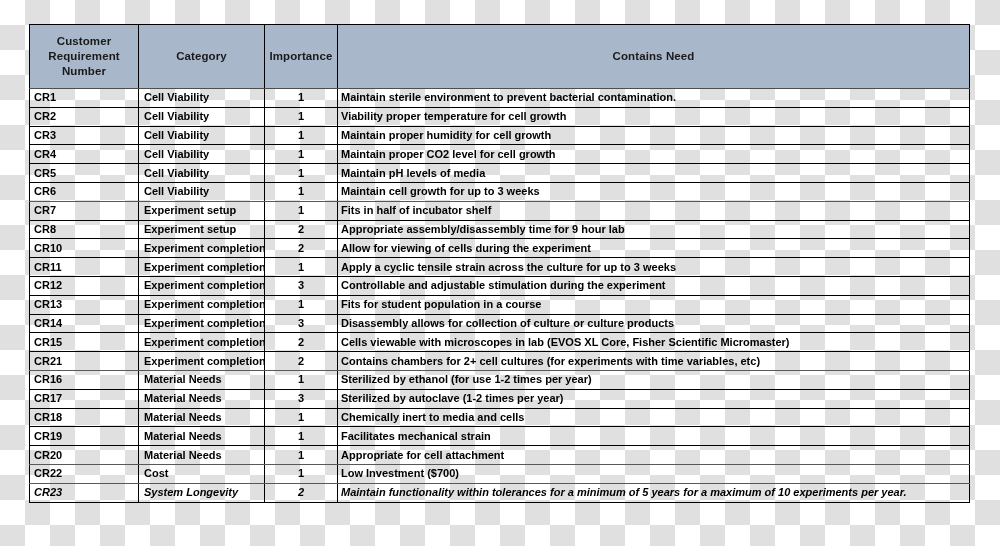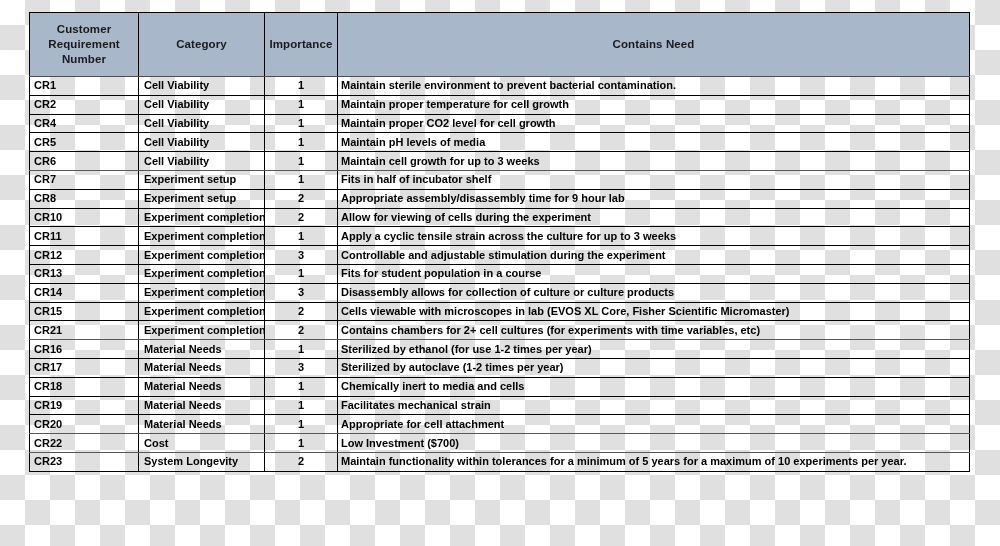--- a/index.html
+++ b/index.html
@@ -18,21 +18,21 @@
       linear-gradient(45deg, #e0e0e0 25%, transparent 25%, transparent 75%, #e0e0e0 75%, #e0e0e0),
       linear-gradient(45deg, #e0e0e0 25%, transparent 25%, transparent 75%, #e0e0e0 75%, #e0e0e0);
     background-size: 50px 50px;
     background-position: 0 0, 25px 25px;
     position: relative;
   }
 
   #table-wrap {
     position: absolute;
     left: 29px;
-    top: 12px;
+    top: 24px;
     width: 940px;
     height: 491px;
   }
 
   table.cr-table {
     border-collapse: collapse;
     table-layout: fixed;
     width: 940px;
     border: 1.5px solid #000000;
     background: transparent;
@@ -82,20 +82,21 @@
   tbody td.cell-cat  { text-align: left; padding-left: 5px; }
   tbody td.cell-imp  { text-align: center; padding: 0; }
   tbody td.cell-need { text-align: left; padding-left: 3px; }
 
   
   tbody tr.grp-end > td {
     border-bottom: 1.7px solid #58585a;
   }
   tbody tr:last-child > td {
     border-bottom: 1.6px solid #000000;
+    font-style: italic;
   }
 </style>
 </head>
 <body>
 
 <div id="table-wrap">
   <table class="cr-table">
     <colgroup>
       <col class="c-num">
       <col class="c-cat">
@@ -114,21 +115,27 @@
         <tr>
           <td class="cell-num">CR1</td>
           <td class="cell-cat">Cell Viability</td>
           <td class="cell-imp">1</td>
           <td class="cell-need">Maintain sterile environment to prevent bacterial contamination.</td>
         </tr>
         <tr>
           <td class="cell-num">CR2</td>
           <td class="cell-cat">Cell Viability</td>
           <td class="cell-imp">1</td>
-          <td class="cell-need">Maintain proper temperature for cell growth</td>
+          <td class="cell-need">Viability proper temperature for cell growth</td>
+        </tr>
+        <tr>
+          <td class="cell-num">CR3</td>
+          <td class="cell-cat">Cell Viability</td>
+          <td class="cell-imp">1</td>
+          <td class="cell-need">Maintain proper humidity for cell growth</td>
         </tr>
         <tr>
           <td class="cell-num">CR4</td>
           <td class="cell-cat">Cell Viability</td>
           <td class="cell-imp">1</td>
           <td class="cell-need">Maintain proper CO2 level for cell growth</td>
         </tr>
         <tr>
           <td class="cell-num">CR5</td>
           <td class="cell-cat">Cell Viability</td>

